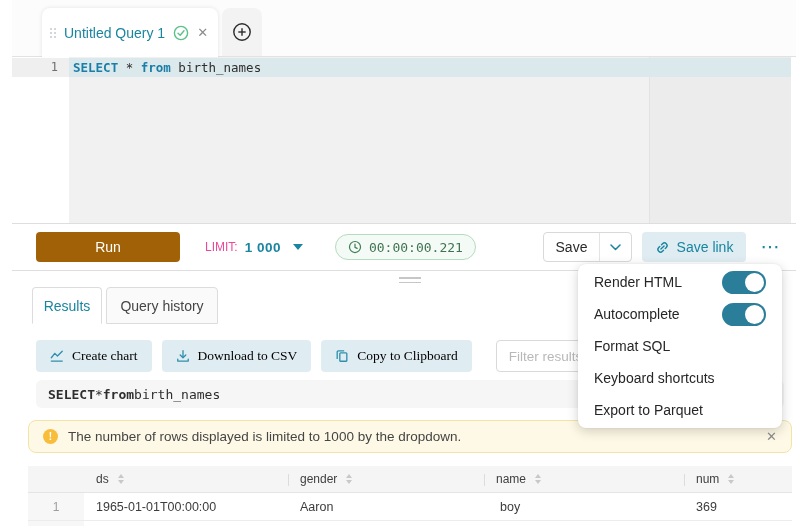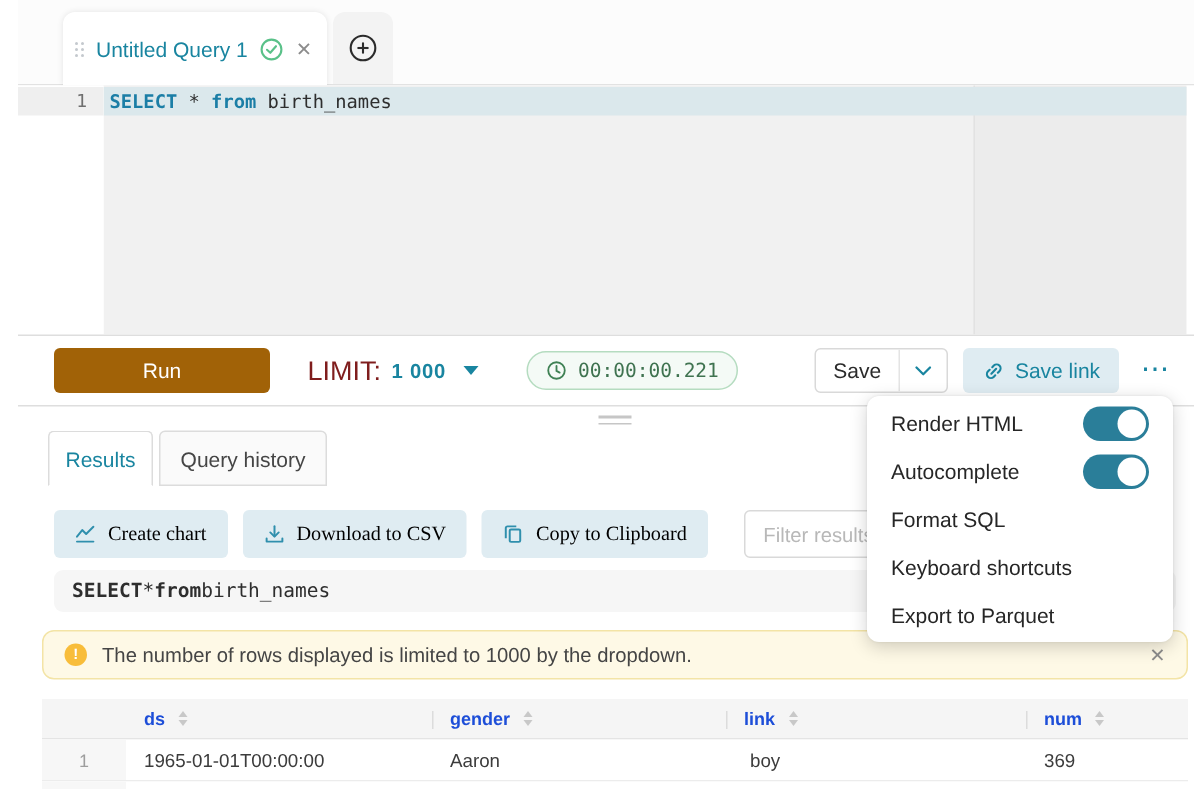--- a/index.html
+++ b/index.html
@@ -29,21 +29,21 @@
   .pm-line { position:absolute; left:580px; top:0; bottom:0; width:1px; background:#E2E2E2; }
   .active-line { position:absolute; left:0; top:1px; width:722px; height:19px; background:#DBE8EC; }
   .codeline { position:absolute; left:4px; top:1px; height:19px; line-height:19px; font-size:12.5px; color:#2E2E2E; white-space:pre; }
   .kw { color:#1B7EA6; font-weight:bold; }
 
   
   .toolbar { position:absolute; left:0; top:223px; width:796px; height:47px; border-top:1px solid #DEDEDE;
              display:flex; align-items:center; padding:0 24px; background:#fff; }
   .runbtn { width:144px; height:30px; background:#a16207; color:#fff; font-size:14px; border:none; border-radius:4px; cursor:pointer; }
   .limitgrp { display:flex; align-items:center; margin-left:25px; cursor:pointer; }
-  .limit-label { color:#7f1d1d; font-size:18px; }
+  .limit-label { color:#ec4899; font-size:12px; }
   .limit-val { color:#1985A0; font-size:13.5px; font-weight:bold; margin-left:7px; letter-spacing:0.5px; }
   .caret { width:0; height:0; border-left:5px solid transparent; border-right:5px solid transparent; border-top:6px solid #1985A0; margin-left:12px; }
   .timer { display:flex; align-items:center; gap:7px; margin-left:32px; height:26px; padding:0 12px;
            border:1px solid #B5DCC0; background:#F4FAF6; border-radius:13px; color:#3F7350; font-size:13px; }
   .spacer { flex:1; }
   .savegrp { display:flex; height:30px; border:1px solid #D9D9D9; border-radius:4px; overflow:hidden; background:#fff; }
   .saveseg { width:55px; display:flex; align-items:center; justify-content:center; font-size:14px; color:#2B2B2B; cursor:pointer; }
   .chevseg { width:32px; display:flex; align-items:center; justify-content:center; border-left:1px solid #E4E4E4; cursor:pointer; }
   .copylink { display:flex; align-items:center; justify-content:center; gap:7px; width:104px; height:30px; margin-left:10px;
               background:#DFECF2; border:none; border-radius:4px; color:#1985A0; font-size:14px; cursor:pointer; }
@@ -77,21 +77,21 @@
   
   .banner { position:absolute; left:16px; top:420px; width:764px; height:33px; background:#FEF9E6; border:1px solid #F3E4A6;
             border-radius:8px; display:flex; align-items:center; padding:0 14px; gap:10px; }
   .wicon { width:15px; height:15px; border-radius:50%; background:#F8BD3A; color:#fff; font-size:10px; font-weight:bold;
            display:flex; align-items:center; justify-content:center; flex:none; }
   .btext { flex:1; font-size:13.5px; color:#454545; }
 
   
   .rtable { position:absolute; left:16px; top:466px; width:764px; }
   .thead { display:flex; height:27px; background:#F5F5F5; border-bottom:1px solid #E4E4E4; align-items:center; }
-  .th { display:flex; align-items:center; height:27px; padding-left:12px; font-size:12px; font-weight:bold; color:#1d4ed8; cursor:pointer; position:relative; }
+  .th { display:flex; align-items:center; height:27px; padding-left:12px; font-size:12px; font-weight:normal; color:#404040; cursor:pointer; position:relative; }
   .th .sep { position:absolute; left:0; top:8px; width:1px; height:12px; background:#DCDCDC; }
   .sort { display:flex; flex-direction:column; gap:2px; margin-left:9px; }
   .sort i { width:0; height:0; border-left:3.5px solid transparent; border-right:3.5px solid transparent; }
   .sort .up { border-bottom:4px solid #C8C8C8; }
   .sort .dn { border-top:4px solid #C8C8C8; }
   .trow { display:flex; height:28px; border-bottom:1px solid #ECECEC; background:#fff; }
   .numcell { width:56px; background:#F7F7F7; color:#9E9E9E; font-size:12px; display:flex; align-items:center; justify-content:center; }
   .td { display:flex; align-items:center; padding-left:12px; font-size:12.5px; color:#3C3C3C; }
   .c0 { width:56px; } .c1 { width:204px; } .c2 { width:196px; } .c3 { width:200px; } .c4 { width:108px; }
 
@@ -263,21 +263,21 @@
       <div class="th c2">
           <span class="sep"></span>
           <span>gender</span>
           <span class="sort">
             <i class="up"></i>
             <i class="dn"></i>
           </span>
         </div>
       <div class="th c3">
           <span class="sep"></span>
-          <span>link</span>
+          <span>name</span>
           <span class="sort">
             <i class="up"></i>
             <i class="dn"></i>
           </span>
         </div>
       <div class="th c4">
           <span class="sep"></span>
           <span>num</span>
           <span class="sort">
             <i class="up"></i>

